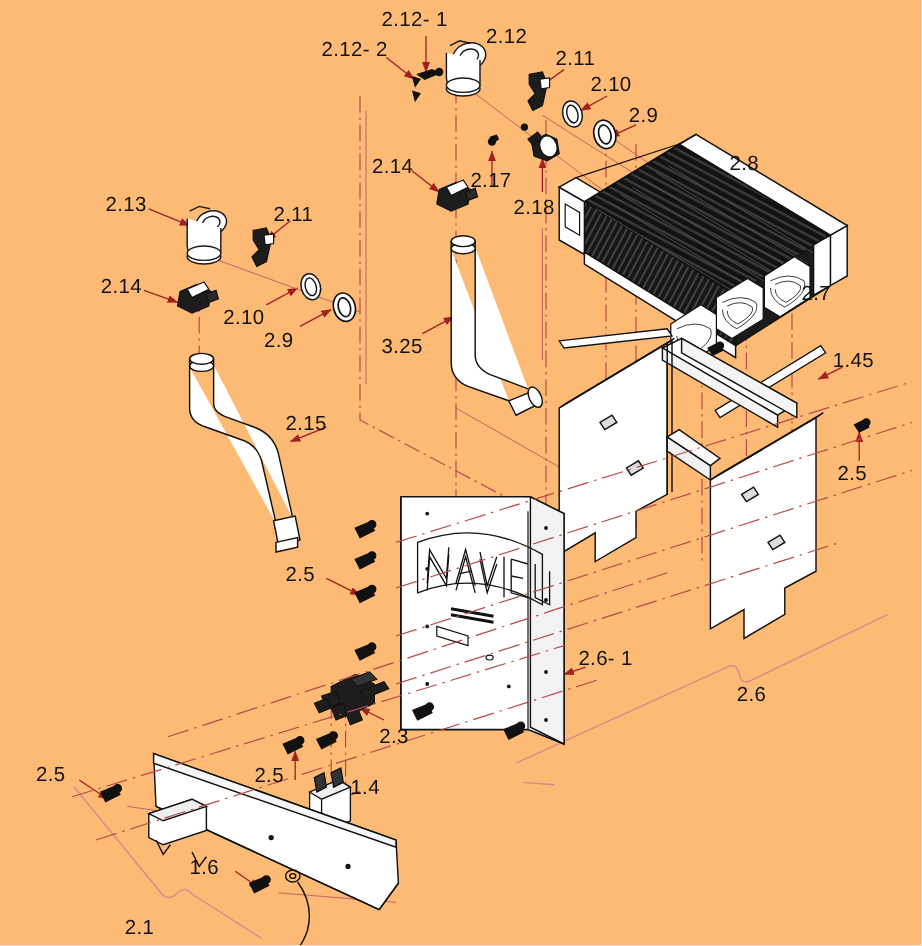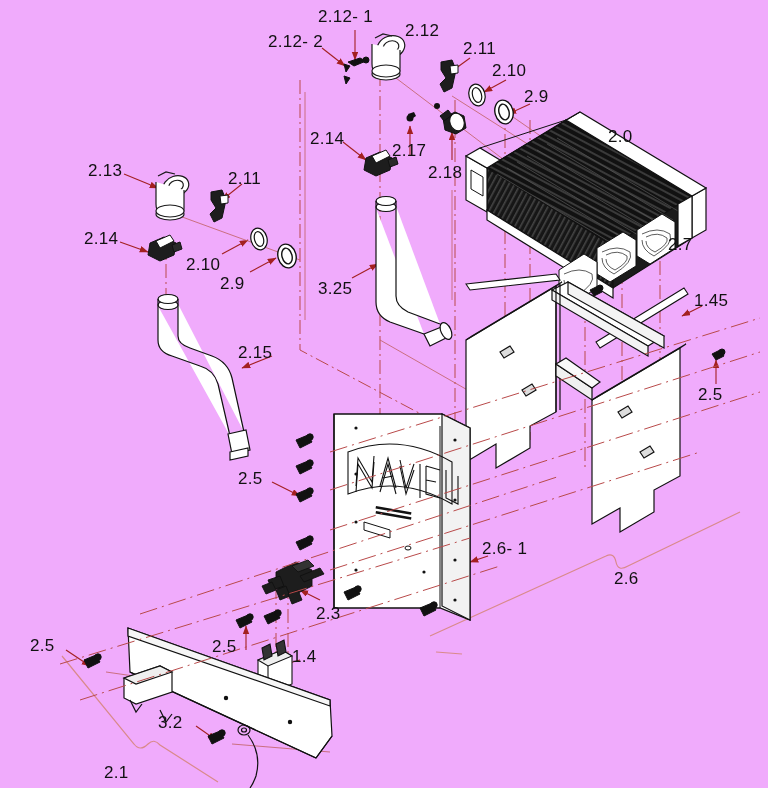--- a/index.html
+++ b/index.html
@@ -1,18 +1,18 @@
 <!DOCTYPE html>
 <html><head>
 <meta charset="utf-8">
 <title>Exploded Parts Diagram</title>
 <style>
   html,body{margin:0;padding:0;background:#ffffff;}
   body{font-family:"Liberation Sans", sans-serif;}
-  #stage{position:relative;width:768px;height:788px;background:#f0abfc;overflow:hidden;}
+  #stage{position:relative;width:768px;height:788px;background:#fdba74;overflow:hidden;}
   #stage svg{position:absolute;left:0;top:0;}
   .lbl{position:absolute;font-family:"Liberation Sans", sans-serif;font-size:17px;color:#111;
        white-space:nowrap;letter-spacing:0.3px;line-height:1;}
 </style>
 </head>
 <body>
 
 <div id="stage">
 
 <svg width="768" height="788" viewBox="0 0 768 788">
@@ -417,37 +417,37 @@
   </g>
 
 </svg>
 
 <div class="lbl" style="left:318px;top:8px;">2.12- 1</div>
 <div class="lbl" style="left:268px;top:33px;">2.12- 2</div>
 <div class="lbl" style="left:405px;top:22px;">2.12</div>
 <div class="lbl" style="left:463px;top:40px;">2.11</div>
 <div class="lbl" style="left:492px;top:62px;">2.10</div>
 <div class="lbl" style="left:524px;top:88px;">2.9</div>
-<div class="lbl" style="left:608px;top:128px;">2.0</div>
+<div class="lbl" style="left:608px;top:128px;">2.8</div>
 <div class="lbl" style="left:310px;top:130px;">2.14</div>
 <div class="lbl" style="left:392px;top:142px;">2.17</div>
 <div class="lbl" style="left:428px;top:164px;">2.18</div>
 <div class="lbl" style="left:88px;top:162px;">2.13</div>
 <div class="lbl" style="left:228px;top:170px;">2.11</div>
 <div class="lbl" style="left:668px;top:236px;">2.7</div>
 <div class="lbl" style="left:84px;top:230px;">2.14</div>
 <div class="lbl" style="left:186px;top:256px;">2.10</div>
 <div class="lbl" style="left:220px;top:275px;">2.9</div>
 <div class="lbl" style="left:318px;top:280px;">3.25</div>
 <div class="lbl" style="left:694px;top:292px;">1.45</div>
 <div class="lbl" style="left:238px;top:344px;">2.15</div>
 <div class="lbl" style="left:698px;top:386px;">2.5</div>
 <div class="lbl" style="left:238px;top:470px;">2.5</div>
 <div class="lbl" style="left:482px;top:540px;">2.6- 1</div>
 <div class="lbl" style="left:614px;top:570px;text-align:center;">2.6</div>
 <div class="lbl" style="left:316px;top:605px;">2.3</div>
 <div class="lbl" style="left:212px;top:638px;">2.5</div>
 <div class="lbl" style="left:292px;top:648px;">1.4</div>
 <div class="lbl" style="left:30px;top:637px;">2.5</div>
-<div class="lbl" style="left:158px;top:714px;">3.2</div>
+<div class="lbl" style="left:158px;top:714px;">1.6</div>
 <div class="lbl" style="left:104px;top:764px;">2.1</div>
 
 </div>
 
 </body></html>

